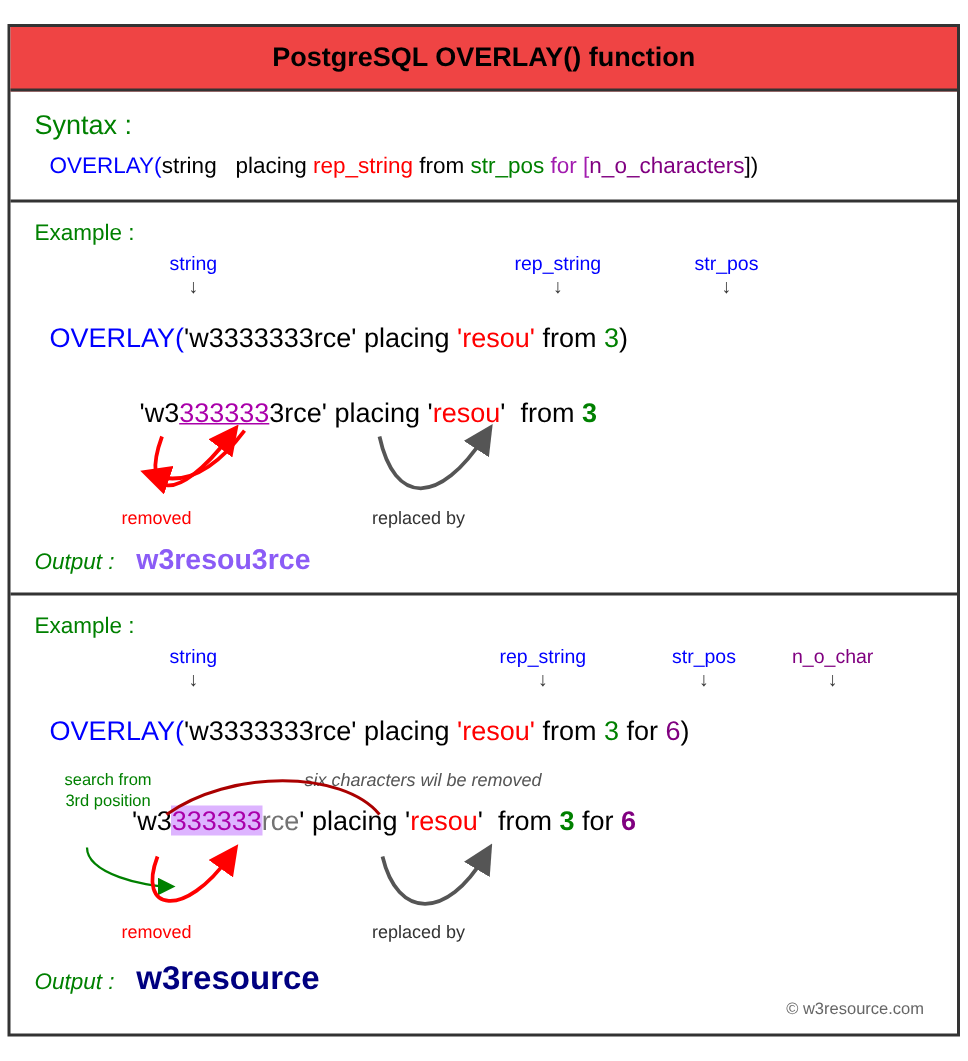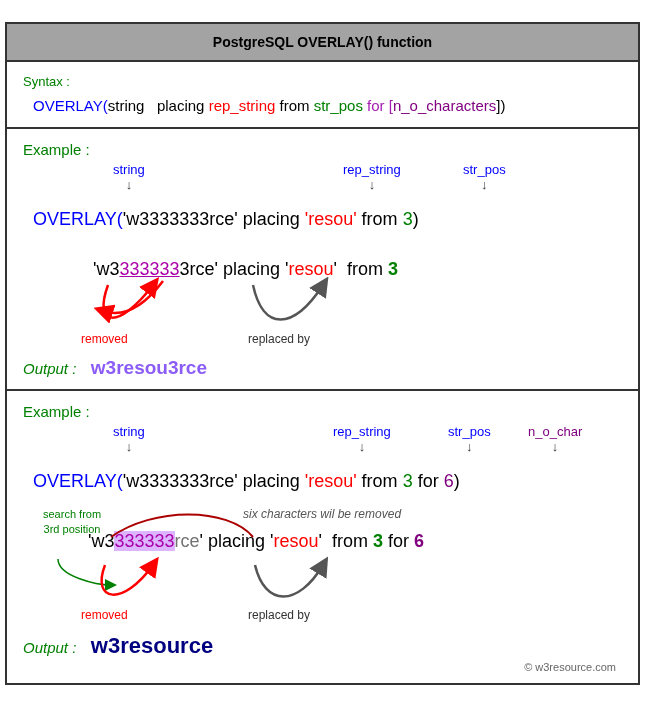--- a/index.html
+++ b/index.html
@@ -11,36 +11,36 @@
       align-items: center;
       min-height: 100vh;
     }
     .main-container {
       width: 635px;
       border: 2px solid #333;
       background: #fff;
     }
     .title {
       text-align: center;
-      font-size: 14px;
+      font-size: 18px;
       font-weight: bold;
       padding: 10px;
       border-bottom: 2px solid #333;
-      background: #a3a3a3;
+      background: #ef4444;
     }
     .section {
       padding: 12px 16px 10px 16px;
       border-bottom: 2px solid #333;
     }
     .section:last-child {
       border-bottom: none;
     }
     .syntax-label {
       color: green;
-      font-size: 13px;
+      font-size: 18px;
       margin-bottom: 6px;
     }
     .syntax-line {
       font-size: 15px;
       margin-left: 10px;
       line-height: 1.5;
     }
     .example-label {
       color: green;
       font-size: 15px;
@@ -163,21 +163,21 @@
     <div class="overlay-call">
       <span style="color:blue; font-size:18px;">OVERLAY(</span><span style="color:#000; font-size:18px;">'w3333333rce' placing </span><span style="color:red; font-size:18px;">'resou'</span><span style="color:#000; font-size:18px;">  from </span><span style="color:green; font-size:18px;">3</span><span style="color:#000; font-size:18px;"> for </span><span style="color:purple; font-size:18px;">6</span><span style="color:#000; font-size:18px;">)</span>
     </div>
 
     <div style="position:relative; height:120px; margin: 4px 0 4px 10px;">
 
       <div style="position:absolute; top:2px; left:10px; font-size:11px; color:green; text-align:center; line-height:1.3;">
         search from<br>3rd position
       </div>
 
-      <div style="position:absolute; top:2px; left:170px; font-size:12px; color:#555; font-style:italic;margin-left:40px;">six characters wil be removed</div>
+      <div style="position:absolute; top:2px; left:170px; font-size:12px; color:#555; font-style:italic;">six characters wil be removed</div>
 
       <div style="font-size:18px; position:absolute; top:26px; left:55px;">
         '<span style="color:#000;">w3</span><span style="color:#aa00aa; background-color:#ddb4ff;">333333</span><span style="color:#737373;">rce</span>' placing '<span style="color:red;">resou</span>'&nbsp; from <span style="color:green; font-weight:bold;">3</span> for <span style="color:purple; font-weight:bold;">6</span>
       </div>
 
       <svg style="position:absolute; top:52px; left:0; width:570px; height:70px;" overflow="visible">
         <defs>
           <marker id="arrowRed3" markerWidth="8" markerHeight="8" refX="4" refY="4" orient="auto">
             <path d="M0,0 L8,4 L0,8 Z" fill="red"></path>
           </marker>

